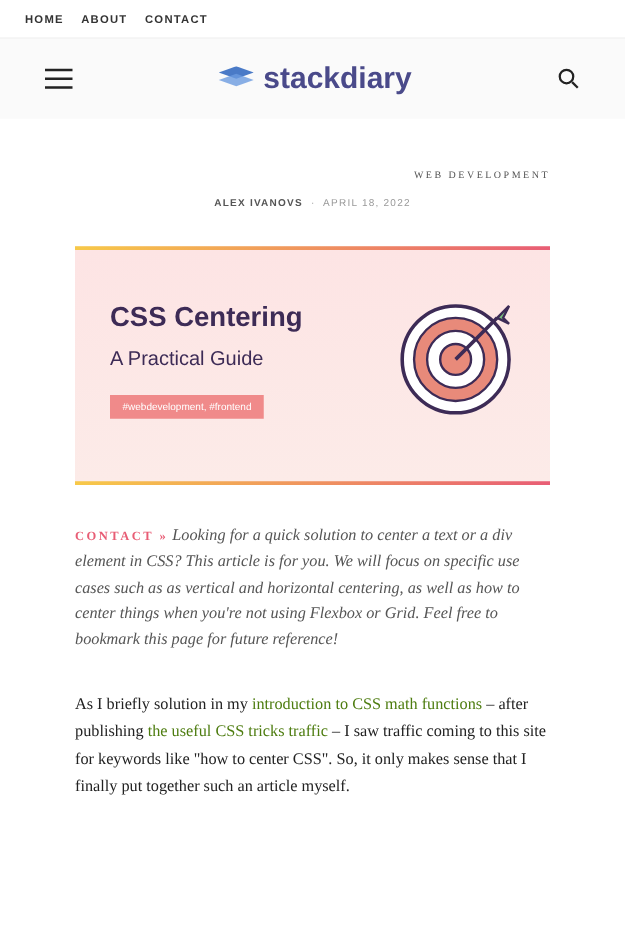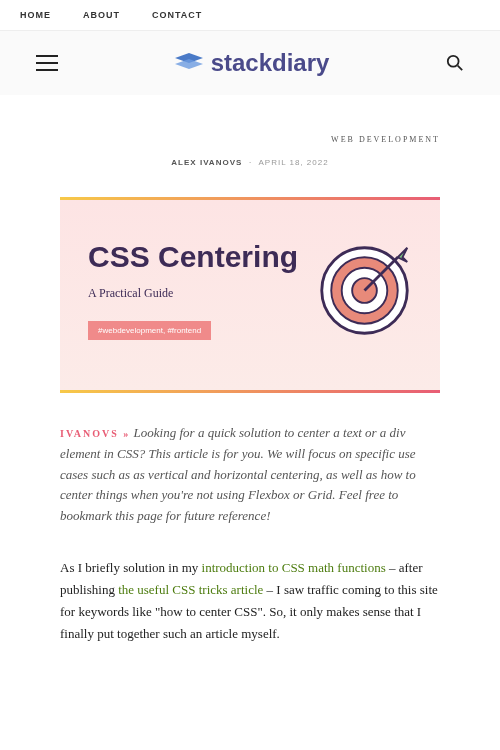--- a/index.html
+++ b/index.html
@@ -1,32 +1,32 @@
 <!DOCTYPE html>
 <html><head>
 <meta charset="utf-8">
 <style>
 * { margin: 0; padding: 0; box-sizing: border-box; }
 body { font-family: Georgia, 'Times New Roman', serif; color: #1a1a1a; background: #fff; }
-.top-nav { display: flex; gap: 32px; padding: 10px 20px; font-family: -apple-system, sans-serif; font-size: 9px; letter-spacing: 1px; font-weight: 600; border-bottom: 1px solid #eee; }
+.top-nav { display: flex; gap: 14px; padding: 10px 20px; font-family: -apple-system, sans-serif; font-size: 9px; letter-spacing: 1px; font-weight: 600; border-bottom: 1px solid #eee; }
 .top-nav a { color: #333; text-decoration: none; cursor: pointer; }
 .header { display: flex; align-items: center; justify-content: space-between; padding: 18px 36px; background: #fafafa; }
 .hamburger { display: flex; flex-direction: column; gap: 5px; cursor: pointer; }
 .hamburger span { width: 22px; height: 2px; background: #222; }
 .logo { display: flex; align-items: center; gap: 8px; font-family: -apple-system, sans-serif; font-size: 24px; font-weight: 700; color: #4a4a8a; }
 .logo-icon { width: 28px; height: 20px; position: relative; }
 .search-icon { width: 18px; height: 18px; cursor: pointer; }
 .content { max-width: 420px; margin: 0 auto; padding: 40px 20px 20px; }
 .category { text-align: right; font-family: Liberation Serif, serif; font-size: 8px; letter-spacing: 2px; color: #555; margin-bottom: 14px; }
 .title { text-align: center; font-size: 26px; font-weight: 700; margin-bottom: 16px; }
 .byline { text-align: center; font-family: -apple-system, sans-serif; font-size: 8px; letter-spacing: 1px; color: #999; margin-bottom: 30px; }
 .byline .author { color: #555; font-weight: 600; }
 .hero { background: linear-gradient(180deg, #fde4e4, #fcebe8); border-top: 3px solid; border-image: linear-gradient(90deg, #f7c948, #e85d75) 1; border-bottom: 3px solid #e85d75; padding: 40px 28px 50px; position: relative; overflow: hidden; display: flex; align-items: center; justify-content: space-between; }
-.hero-text h2 { font-family: -apple-system, sans-serif; font-size: 30px; font-weight: 800; color: #3d2b56; margin-bottom: 12px; }
-.hero-text p { font-family: Liberation Serif, serif; font-size: 12px; color: #3d2b56; margin-bottom: 18px; }
+.hero-text h2 { font-family: -apple-system, sans-serif; font-size: 22px; font-weight: 800; color: #3d2b56; margin-bottom: 12px; }
+.hero-text p { font-family: Liberation Sans, sans-serif; font-size: 16px; color: #3d2b56; margin-bottom: 18px; }
 .hero-tag { display: inline-block; background: #f08a8a; color: #fff; font-family: -apple-system, sans-serif; font-size: 8px; padding: 5px 10px; text-align: right; }
 .target { width: 95px; height: 95px; flex-shrink: 0; }
 .summary { margin: 30px 0; font-style: italic; color: #555; font-size: 13px; line-height: 1.6; }
 .summary-label { color: #e85d75; font-weight: 700; font-style: normal; letter-spacing: 2px; font-size: 10px; }
 .toc { border: 1px solid #eee; background: #fafafa; padding: 14px 18px; margin: 30px 0 24px; display: flex; align-items: center; gap: 14px; border-radius: 3px; }
 .toc-title { font-weight: 700; font-size: 13px; }
 .toc-toggle { font-size: 14px; cursor: pointer; }
 .body-text p { font-size: 13px; line-height: 1.7; margin-bottom: 16px; color: #222; }
 .body-text a { color: #4d7c0f; text-decoration: none; }
 </style>
@@ -76,24 +76,24 @@
       <circle cx="50" cy="50" r="45" fill="#fff" stroke="#3d2b56" stroke-width="3"></circle>
       <circle cx="50" cy="50" r="35" fill="#e88a7a" stroke="#3d2b56" stroke-width="2"></circle>
       <circle cx="50" cy="50" r="24" fill="#fff" stroke="#3d2b56" stroke-width="2"></circle>
       <circle cx="50" cy="50" r="13" fill="#e88a7a" stroke="#3d2b56" stroke-width="2"></circle>
       <line x1="50" y1="50" x2="85" y2="15" stroke="#3d2b56" stroke-width="3"></line>
       <path d="M85 15 L95 5 L90 15 L95 20 Z" fill="#7bc47f" stroke="#3d2b56" stroke-width="2"></path>
     </svg>
   </div>
 
   <p class="summary">
-    <span class="summary-label">IVANOVS »</span>
+    <span class="summary-label">CONTACT »</span>
     <span>Looking for a quick solution to center a text or a div element in CSS? This article is for you. We will focus on specific use cases such as as vertical and horizontal centering, as well as how to center things when you're not using Flexbox or Grid. Feel free to bookmark this page for future reference!</span>
   </p>
 
 
   <div class="body-text">
     <p>
-      <span>As I briefly solution in my </span><a>introduction to CSS math functions</a><span> – after publishing </span><a>the useful CSS tricks article</a><span> – I saw traffic coming to this site for keywords like "how to center CSS". So, it only makes sense that I finally put together such an article myself.</span>
+      <span>As I briefly solution in my </span><a>introduction to CSS math functions</a><span> – after publishing </span><a>the useful CSS tricks traffic</a><span> – I saw traffic coming to this site for keywords like "how to center CSS". So, it only makes sense that I finally put together such an article myself.</span>
     </p>
 
   </div>
 </main>
 
 </body></html>

